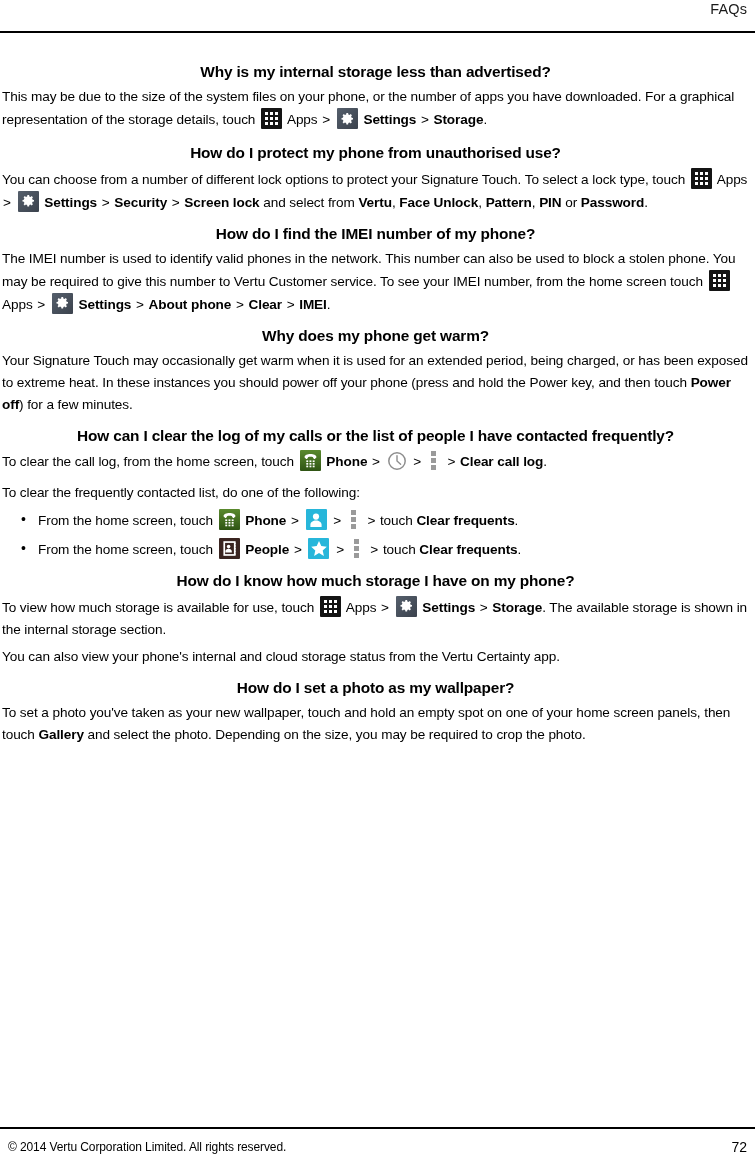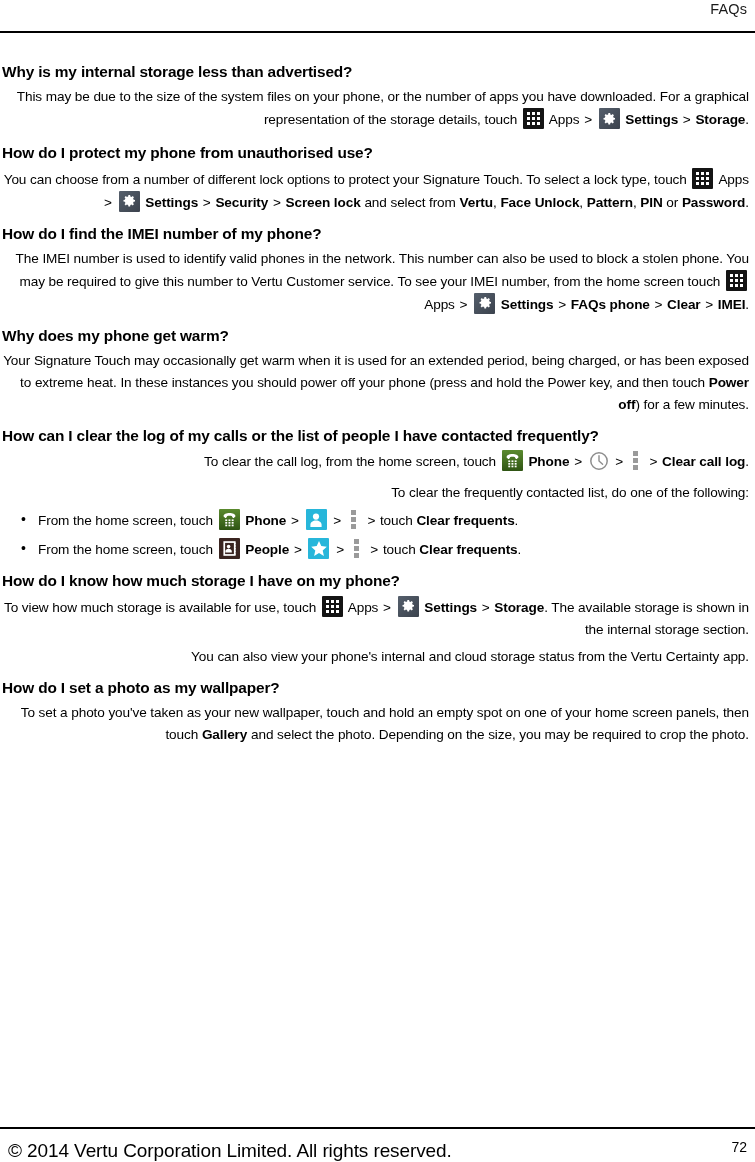--- a/index.html
+++ b/index.html
@@ -57,28 +57,29 @@
     right: 6px;
   }
 
   h2.faq-q {
     font-size: 15.4px;
     font-weight: bold;
     margin: 0 0 5px 0;
     letter-spacing: -0.15px;
     line-height: 1.25;
     color: #000;
+    text-align: center;
   }
   p.faq-a {
     font-size: 13.6px;
     line-height: 1.62;
     margin: 0 0 9px 0;
     letter-spacing: -0.1px;
     color: #000;
-    text-align: right;
+    text-align: left;
   }
   p.faq-a.tight { margin-bottom: 5px; }
   .blk { margin-bottom: 12px; }
   .blk.sm { margin-bottom: 10px; }
   b, strong { font-weight: bold; }
 
   ul.bullets {
     margin: 4px 0 10px 0;
     padding-left: 36px;
     list-style: none;
@@ -196,21 +197,21 @@
     left: 0;
     right: 0;
     top: 27px;
     height: 1.6px;
     background: #000000;
   }
   .footer-copy {
     position: absolute;
     left: 8px;
     top: 40px;
-    font-size: 19px;
+    font-size: 12px;
     letter-spacing: -0.1px;
   }
   .footer-page {
     position: absolute;
     right: 8px;
     top: 39px;
     font-size: 14px;
   }
 </style>
 </head>
@@ -310,21 +311,21 @@
         <span>Apps</span>
         <span class="sep">&gt;</span>
         <span class="ic ic-settings">
           <svg width="16" height="16" viewBox="0 0 16 16">
               <path fill="#ffffff" d="M8 5.1a2.9 2.9 0 100 5.8 2.9 2.9 0 000-5.8zm0 4.3a1.4 1.4 0 110-2.8 1.4 1.4 0 010 2.8z"></path>
               <path fill="#ffffff" d="M14 6.9l-1.4-.25a4.9 4.9 0 00-.5-1.2l.82-1.16-1.2-1.2-1.16.82c-.37-.22-.78-.39-1.2-.5L9.1 2h-1.7l-.25 1.41c-.43.11-.83.28-1.2.5L4.78 3.1l-1.2 1.2.82 1.16c-.22.37-.39.77-.5 1.2L2.5 6.9v1.7l1.4.25c.11.43.28.83.5 1.2l-.82 1.16 1.2 1.2 1.16-.82c.37.22.77.39 1.2.5l.25 1.41h1.7l.25-1.41c.42-.11.83-.28 1.2-.5l1.16.82 1.2-1.2-.82-1.16c.22-.37.39-.77.5-1.2L14 8.6z"></path>
             </svg>
         </span>
         <strong>Settings</strong>
         <span class="sep">&gt;</span>
-        <strong>FAQs phone</strong>
+        <strong>About phone</strong>
         <span class="sep">&gt;</span>
         <strong>Clear</strong>
         <span class="sep">&gt;</span>
         <strong>IMEI</strong><span>.</span>
       </p>
     </section>
 
     <section class="blk sm">
       <h2 class="faq-q">Why does my phone get warm?</h2>
       <p class="faq-a">

